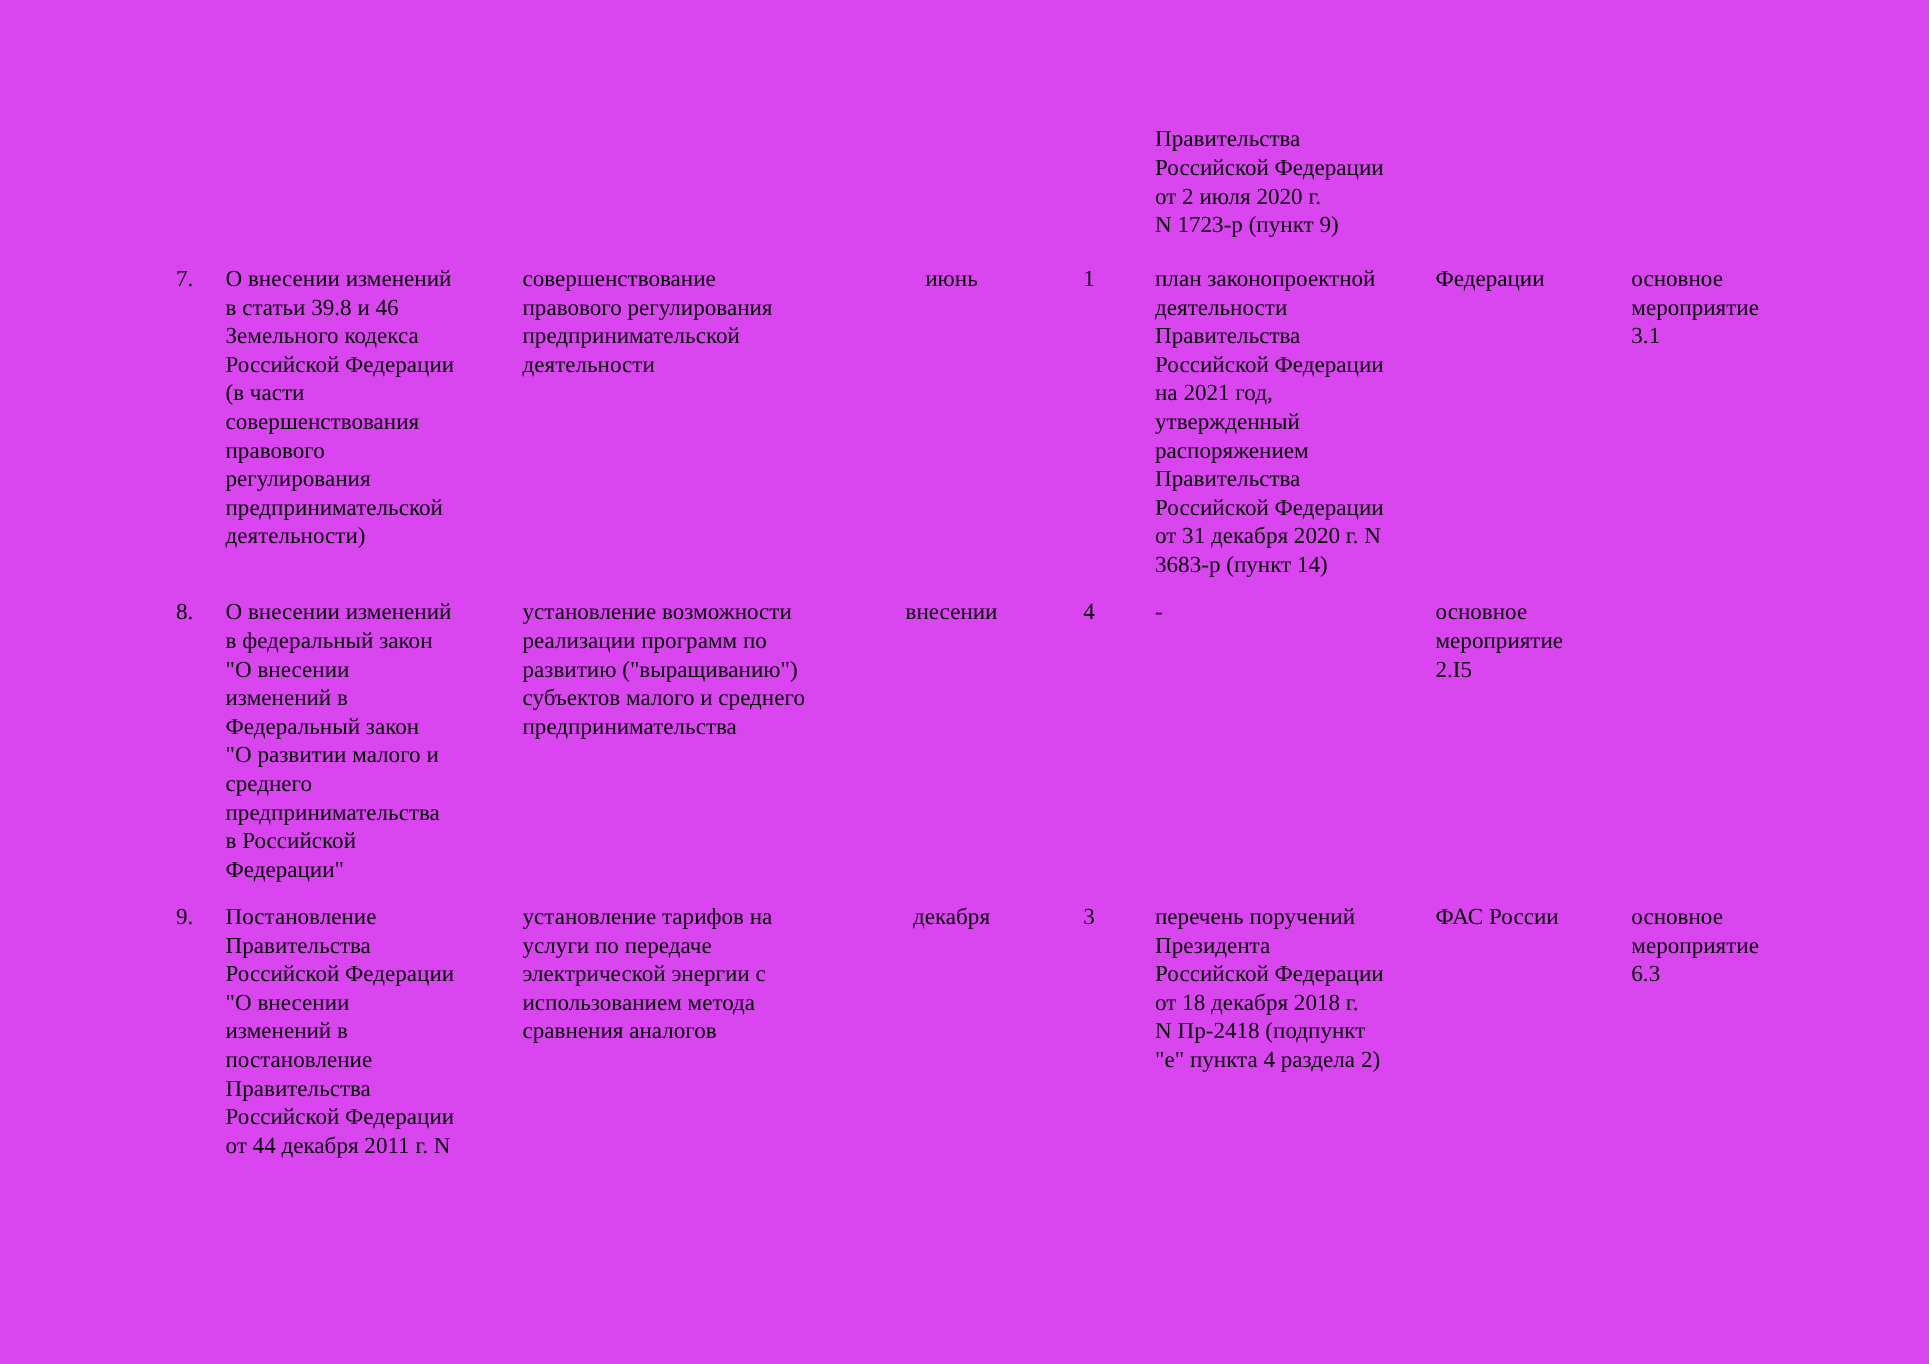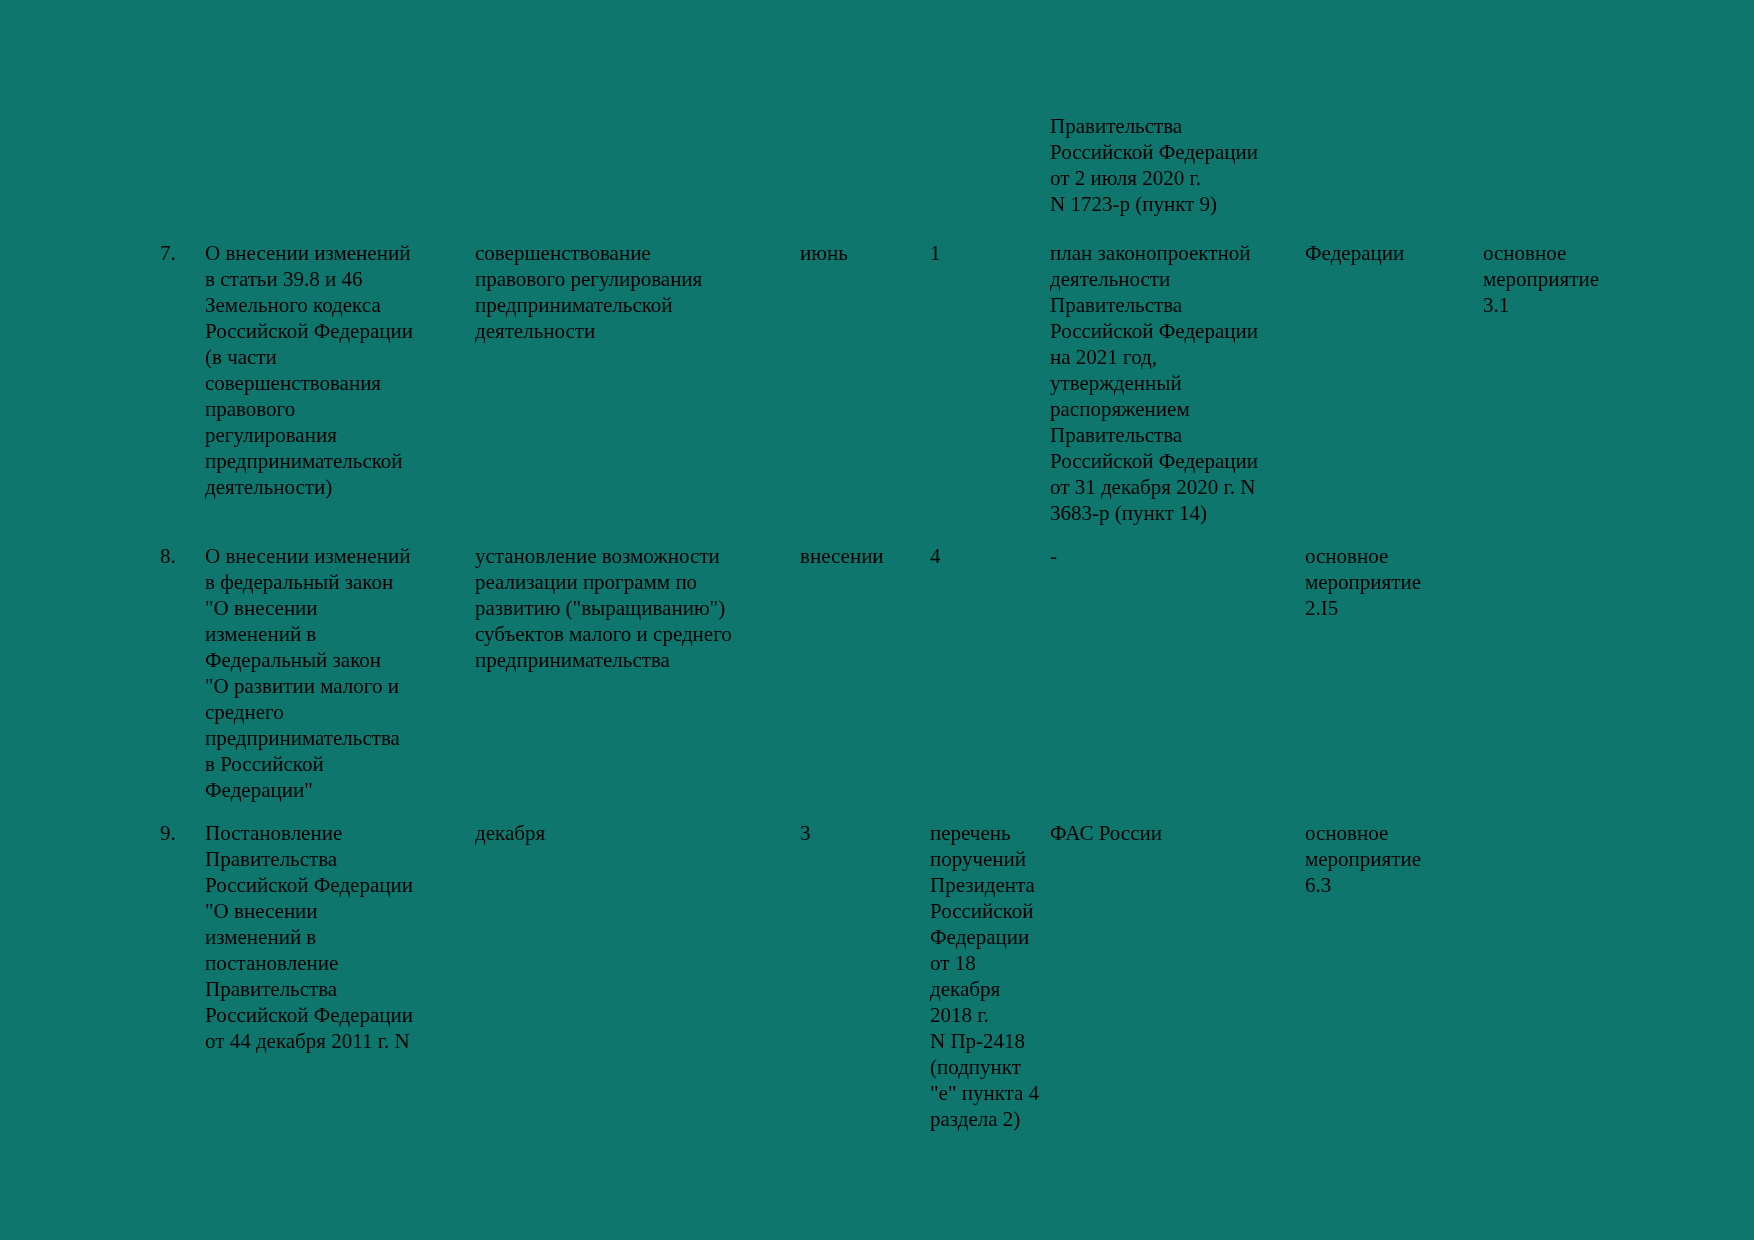--- a/index.html
+++ b/index.html
@@ -4,40 +4,40 @@
 <style>
   html, body {
     margin: 0;
     padding: 0;
     background: #ffffff;
   }
   .page {
     position: relative;
     width: 1754px;
     height: 1240px;
-    background: #0f766e;
+    background: #d946ef;
     font-family: "Liberation Serif", "DejaVu Serif", serif;
     font-size: 21px;
     line-height: 26px;
     color: #000000;
     overflow: hidden;
   }
   .row {
     position: absolute;
     left: 160px;
     display: grid;
     grid-template-columns: 45px 270px 325px 130px 120px 255px 178px 160px;
     align-items: start;
   }
   .cell {
     white-space: pre-line;
     padding-right: 8px;
   }
   .cell.center {
-    text-align: left;
+    text-align: center;
     padding-right: 0;
   }
   .continuation {
     position: absolute;
     left: 1050px;
     top: 113px;
     width: 255px;
     white-space: pre-line;
   }
   .row7 { top: 240px; }
@@ -118,20 +118,25 @@
     <div class="cell">9.</div>
     <div class="cell">Постановление
 Правительства
 Российской Федерации
 "О внесении
 изменений в
 постановление
 Правительства
 Российской Федерации
 от 44 декабря 2011 г. N</div>
+    <div class="cell">установление тарифов на
+услуги по передаче
+электрической энергии с
+использованием метода
+сравнения аналогов</div>
     <div class="cell center">декабря</div>
     <div class="cell center">3</div>
     <div class="cell">перечень поручений
 Президента
 Российской Федерации
 от 18 декабря 2018 г.
 N Пр-2418 (подпункт
 "е" пункта 4 раздела 2)</div>
     <div class="cell">ФАС России</div>
     <div class="cell">основное

